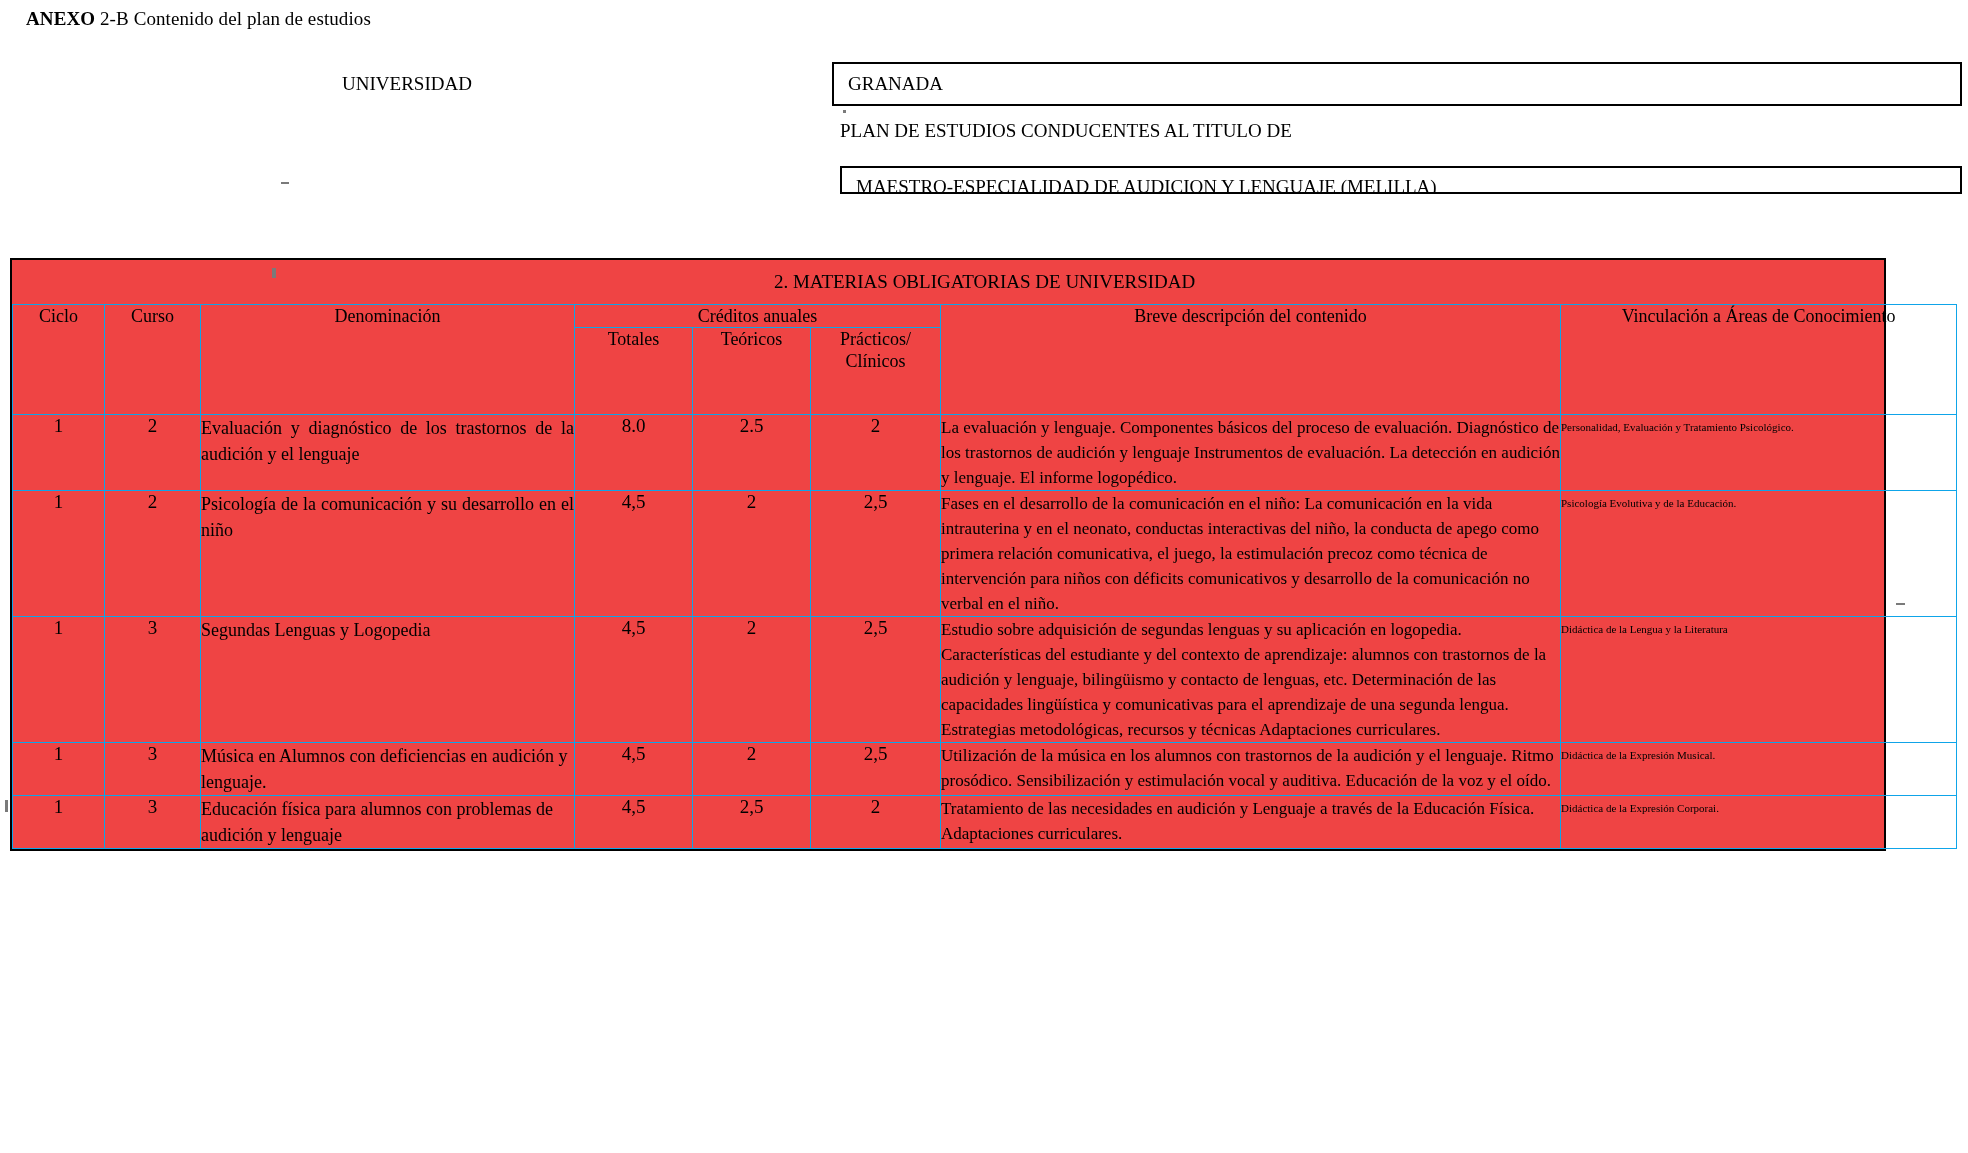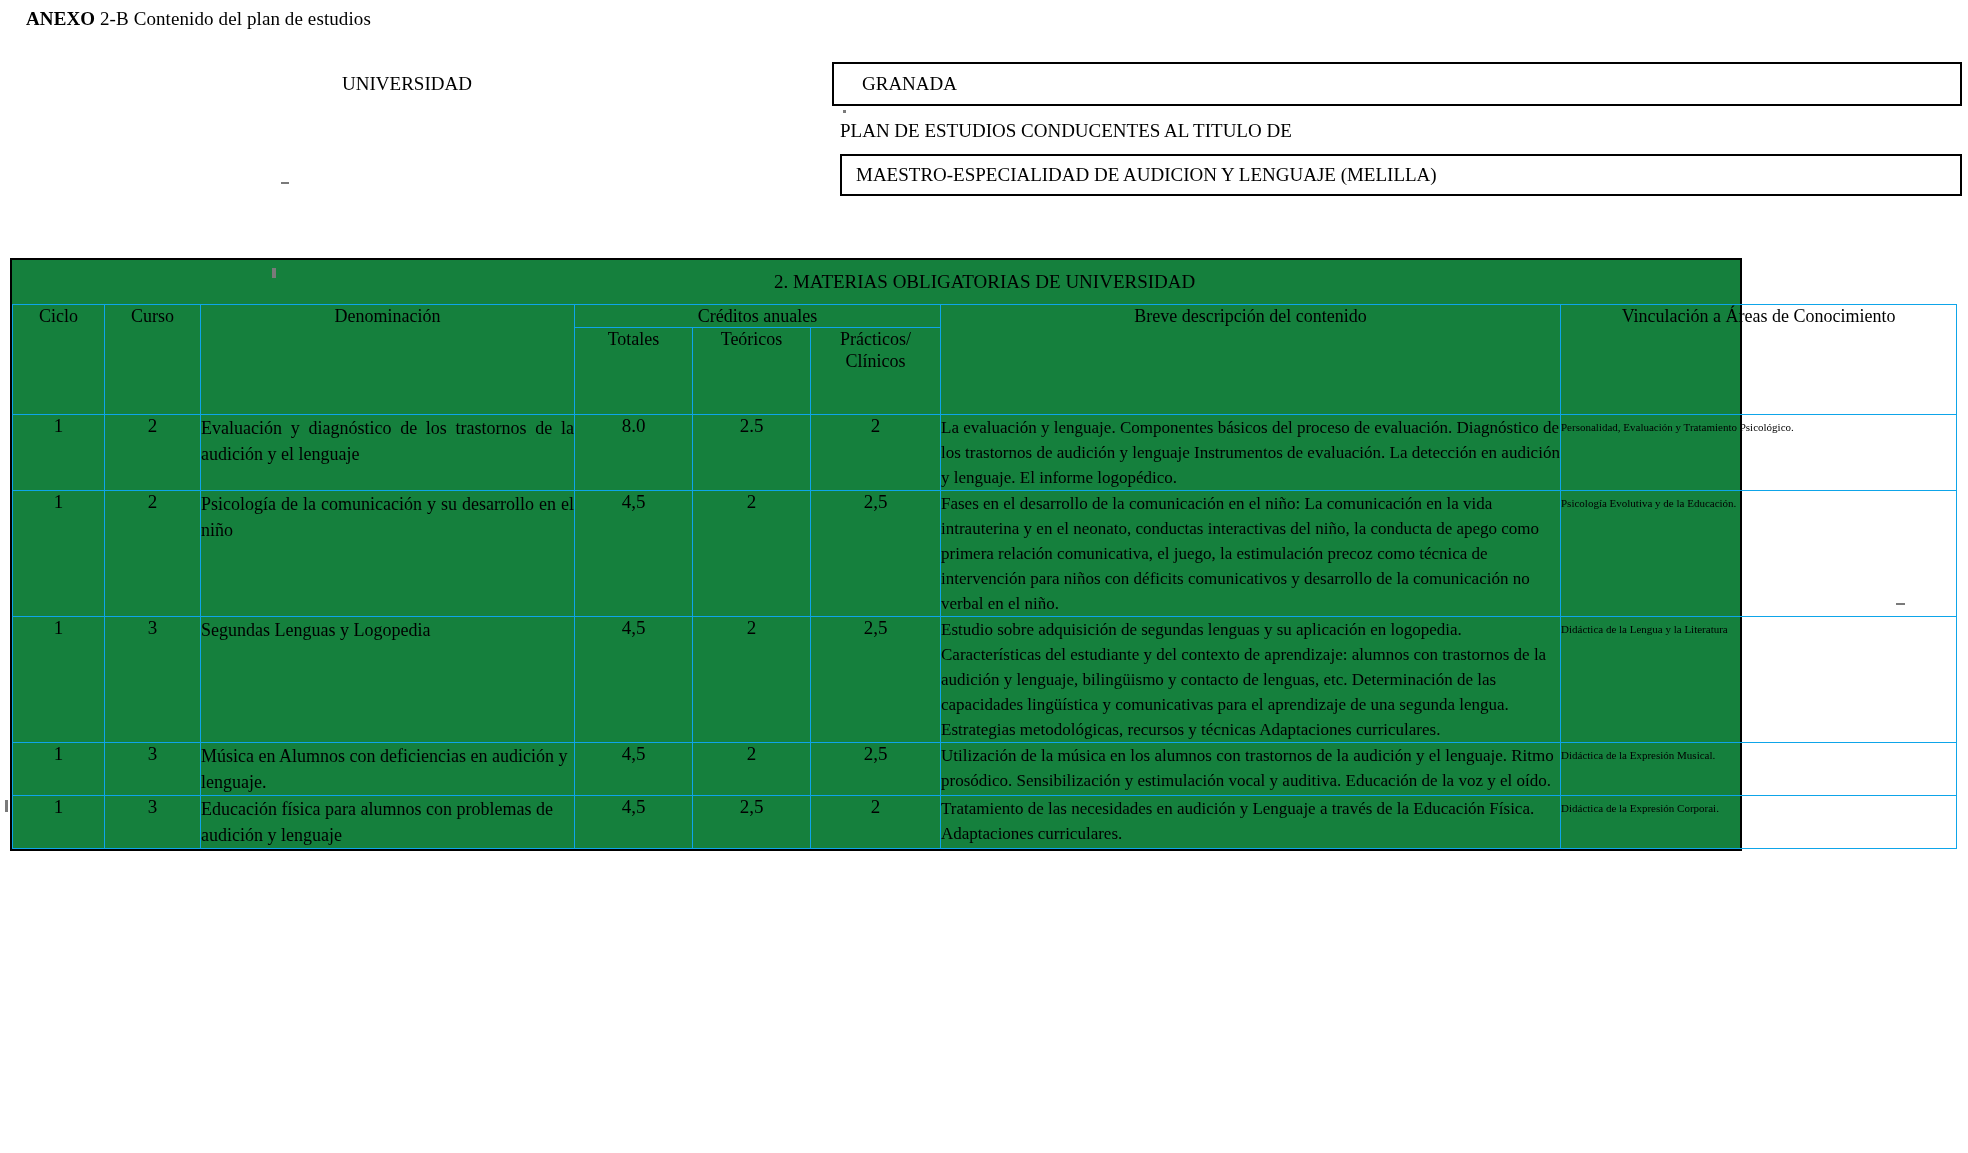--- a/index.html
+++ b/index.html
@@ -47,56 +47,56 @@
     font-size: 19px;
     line-height: 44px;
     white-space: nowrap;
   }
   .univ-value-box {
     flex: 1;
     border: 2px solid #000;
     border-right: 2px solid #000;
     font-size: 19px;
     line-height: 40px;
-    padding-left: 28px;
+    padding-left: 14px;
     box-sizing: border-box;
     margin-right: 6px;
     overflow: hidden;
     white-space: nowrap;
   }
   .plan-line {
     margin-top: 14px;
     margin-left: 840px;
     font-size: 19px;
     line-height: 22px;
     white-space: nowrap;
   }
   .titulo-box {
-    margin-top: 12px;
+    margin-top: 24px;
     margin-left: 840px;
     margin-right: 6px;
     border: 2px solid #000;
-    height: 42px;
+    height: 28px;
     line-height: 38px;
     font-size: 19px;
     padding-left: 14px;
     box-sizing: border-box;
     overflow: hidden;
     white-space: nowrap;
   }
 
   
   .table-wrap {
     position: absolute;
     left: 10px;
     top: 258px;
-    width: 1732px;
+    width: 1876px;
     border: 2px solid #000;
     box-sizing: border-box;
-    background: #15803d;
+    background: #ef4444;
   }
   table.plan {
     border-collapse: collapse;
     width: 100%;
     table-layout: fixed;
   }
   table.plan td, table.plan th {
     border: 1px solid #0ea5e9;
     vertical-align: top;
     font-weight: normal;

